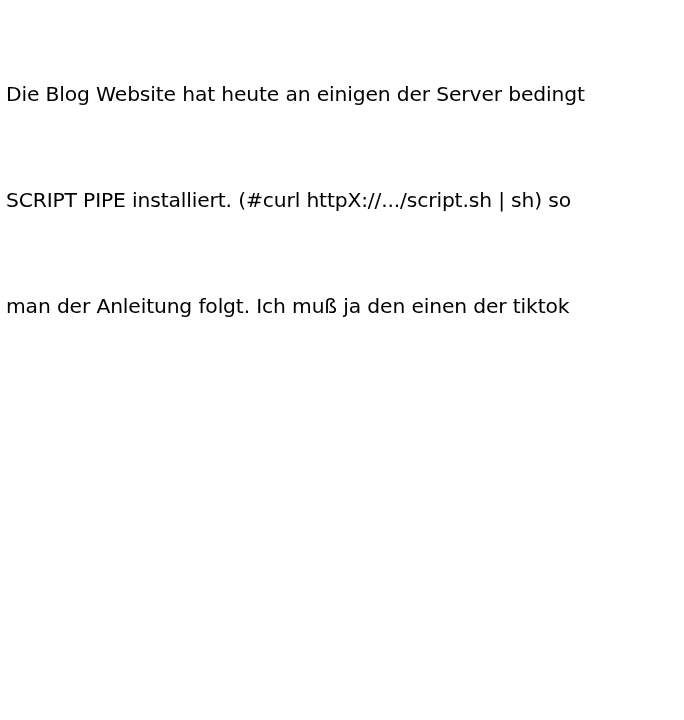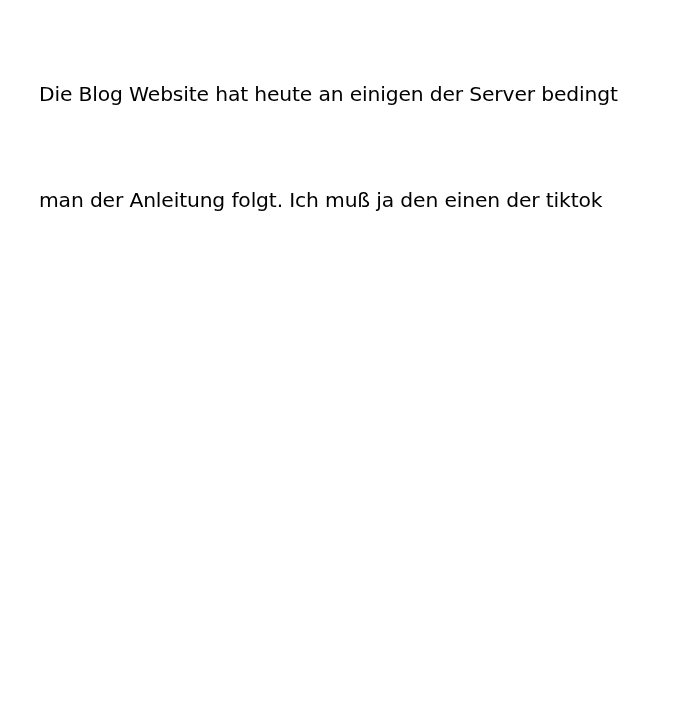--- a/index.html
+++ b/index.html
@@ -28,29 +28,29 @@
     letter-spacing: -0.15px;
     word-spacing: 0px;
     white-space: pre-wrap;
     text-align: left;
   }
   .line {
     display: block;
     white-space: pre;
     height: 35.4px;
     overflow: visible;
-    margin-left: 33px;
   }
 </style>
 </head>
 <body>
 
 <div id="page">
   <div class="text-block">
     <span class="line">Die Blog Website hat heute an einigen der Server bedingt</span>
+    <span class="line">SCRIPT PIPE installiert. (#curl httpX://.../script.sh | sh) so</span>
     <span class="line">man der Anleitung folgt. Ich muß ja den einen der tiktok</span>
     
     
     
     
     
     
     
     
     

